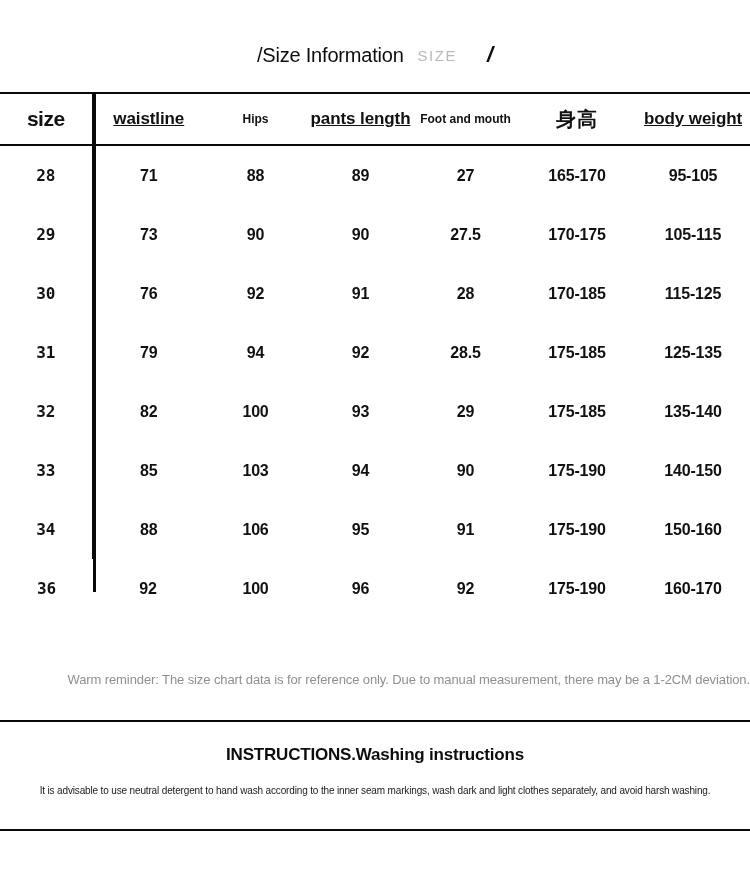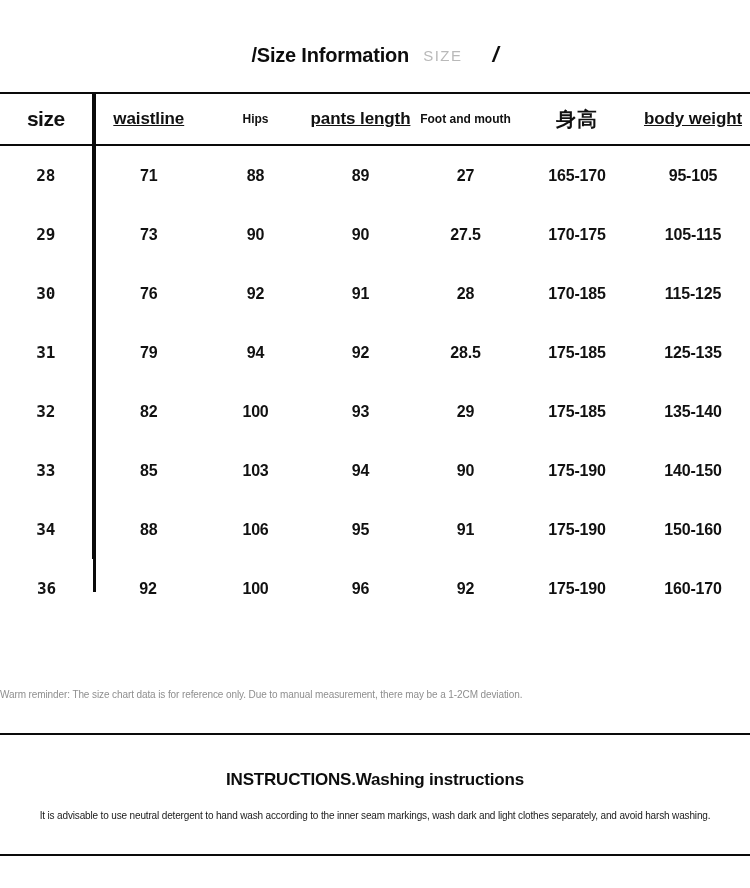--- a/index.html
+++ b/index.html
@@ -21,21 +21,21 @@
     height: 92px;
     display: flex;
     align-items: center;
     justify-content: center;
     gap: 14px;
     padding-top: 18px;
     box-sizing: border-box;
   }
   .title-main {
     font-size: 20px;
-    font-weight: 700;
+    font-weight: 400;
     letter-spacing: -0.2px;
     color: #0d0d0d;
     white-space: nowrap;
   }
   .title-sub {
     font-size: 15px;
     font-weight: 400;
     color: #b9b9b9;
     letter-spacing: 1.5px;
   }
@@ -125,44 +125,44 @@
   col.c0 { width: 93px; }
   col.c1 { width: 110px; }
   col.c2 { width: 105px; }
   col.c3 { width: 105px; }
   col.c4 { width: 105px; }
   col.c5 { width: 118px; }
   col.c6 { width: 114px; }
 
   
   .warm-reminder {
-    text-align: left;
-    font-size: 10px;
+    text-align: right;
+    font-size: 13px;
     color: #8f8f8f;
     letter-spacing: -0.1px;
-    margin-top: 71px;
+    margin-top: 54px;
   }
 
   
   .rule-full {
     height: 2px;
     background: #0a0a0a;
     width: 750px;
   }
   .rule-top-space { height: 33px; }
 
   
   .instructions {
     text-align: center;
   }
   .instructions-title {
     font-size: 17px;
     font-weight: 700;
     color: #0d0d0d;
-    margin-top: 35px;
+    margin-top: 23px;
     letter-spacing: -0.2px;
   }
   .instructions-body {
     font-size: 10px;
     color: #1a1a1a;
     margin-top: 20px;
     letter-spacing: -0.15px;
     padding: 0 18px;
   }
   .bottom-space { height: 33px; }

